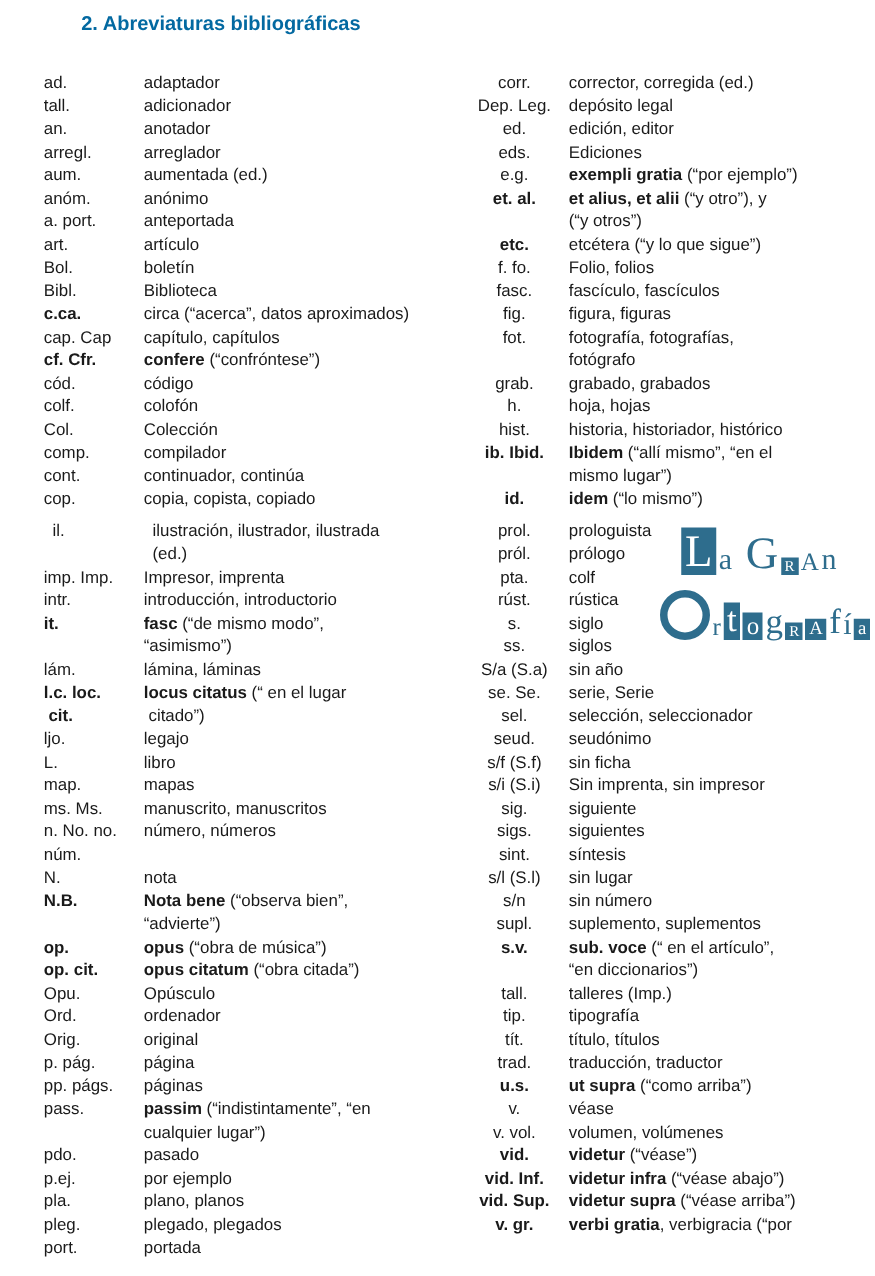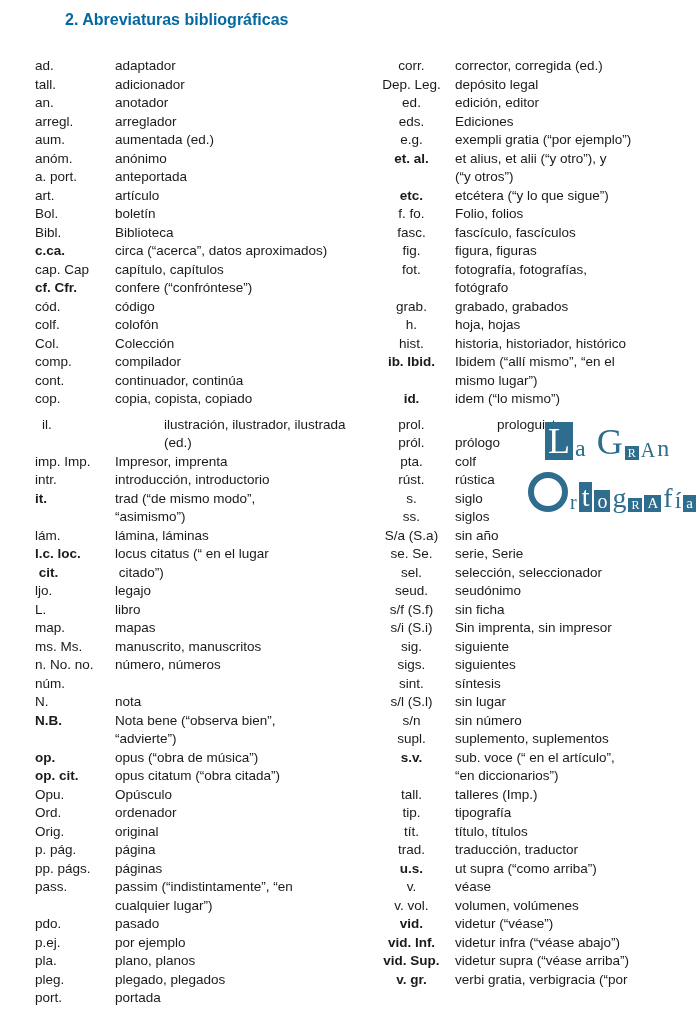--- a/index.html
+++ b/index.html
@@ -11,27 +11,27 @@
   }
   .title{
     position:absolute;left:65px;top:10px;
     font-size:16px;font-weight:bold;line-height:20px;color:#0369a1;
   }
   .col{position:absolute;top:57px;}
   .col-left{left:35px;width:330px;}
   .col-right{left:368px;width:332px;}
   .row{display:flex;align-items:flex-start;}
   .row.center{align-items:flex-start;}
-  .row.gap{margin-top:7px;gap:42px;}
+  .row.gap{margin-top:7px;}
   .abbr{flex:0 0 80px;white-space:pre-line;}
   .col-right .abbr{flex:0 0 87px;text-align:center;}
   .abbr.b{font-weight:bold;}
   .abbr.ind{padding-left:7px;}
   .def{flex:1;white-space:pre-line;}
-  .def b{font-weight:normal;}
+  .def b{font-weight:bold;}
 
   
   .logo{position:absolute;left:528px;top:422px;width:172px;
         font-family:"Liberation Serif", serif;}
   .logo-line{display:flex;align-items:flex-end;gap:2px;}
   .logo-line.l1{margin-left:17px;margin-bottom:12px;}
   .glyph{line-height:1;display:inline-block;}
   .plain{color:var(--teal);}
   .block{background:var(--teal);color:#fff;padding:1px 3px;}
   .ring{width:28px;height:28px;border:6px solid var(--teal);
@@ -130,21 +130,21 @@
     <div class="row">
       <span class="abbr">imp. Imp.</span>
       <span class="def"><span>Impresor, imprenta</span></span>
     </div>
     <div class="row">
       <span class="abbr">intr.</span>
       <span class="def"><span>introducción, introductorio</span></span>
     </div>
     <div class="row">
       <span class="abbr b">it.</span>
-      <span class="def"><b>trad</b><span> (“de mismo modo”,
+      <span class="def"><b>fasc</b><span> (“de mismo modo”,
 “asimismo”)</span></span>
     </div>
     <div class="row">
       <span class="abbr">lám.</span>
       <span class="def"><span>lámina, láminas</span></span>
     </div>
     <div class="row">
       <span class="abbr b">l.c. loc.
 &nbsp;cit.</span>
       <span class="def"><b>locus citatus</b><span> (“ en el lugar

